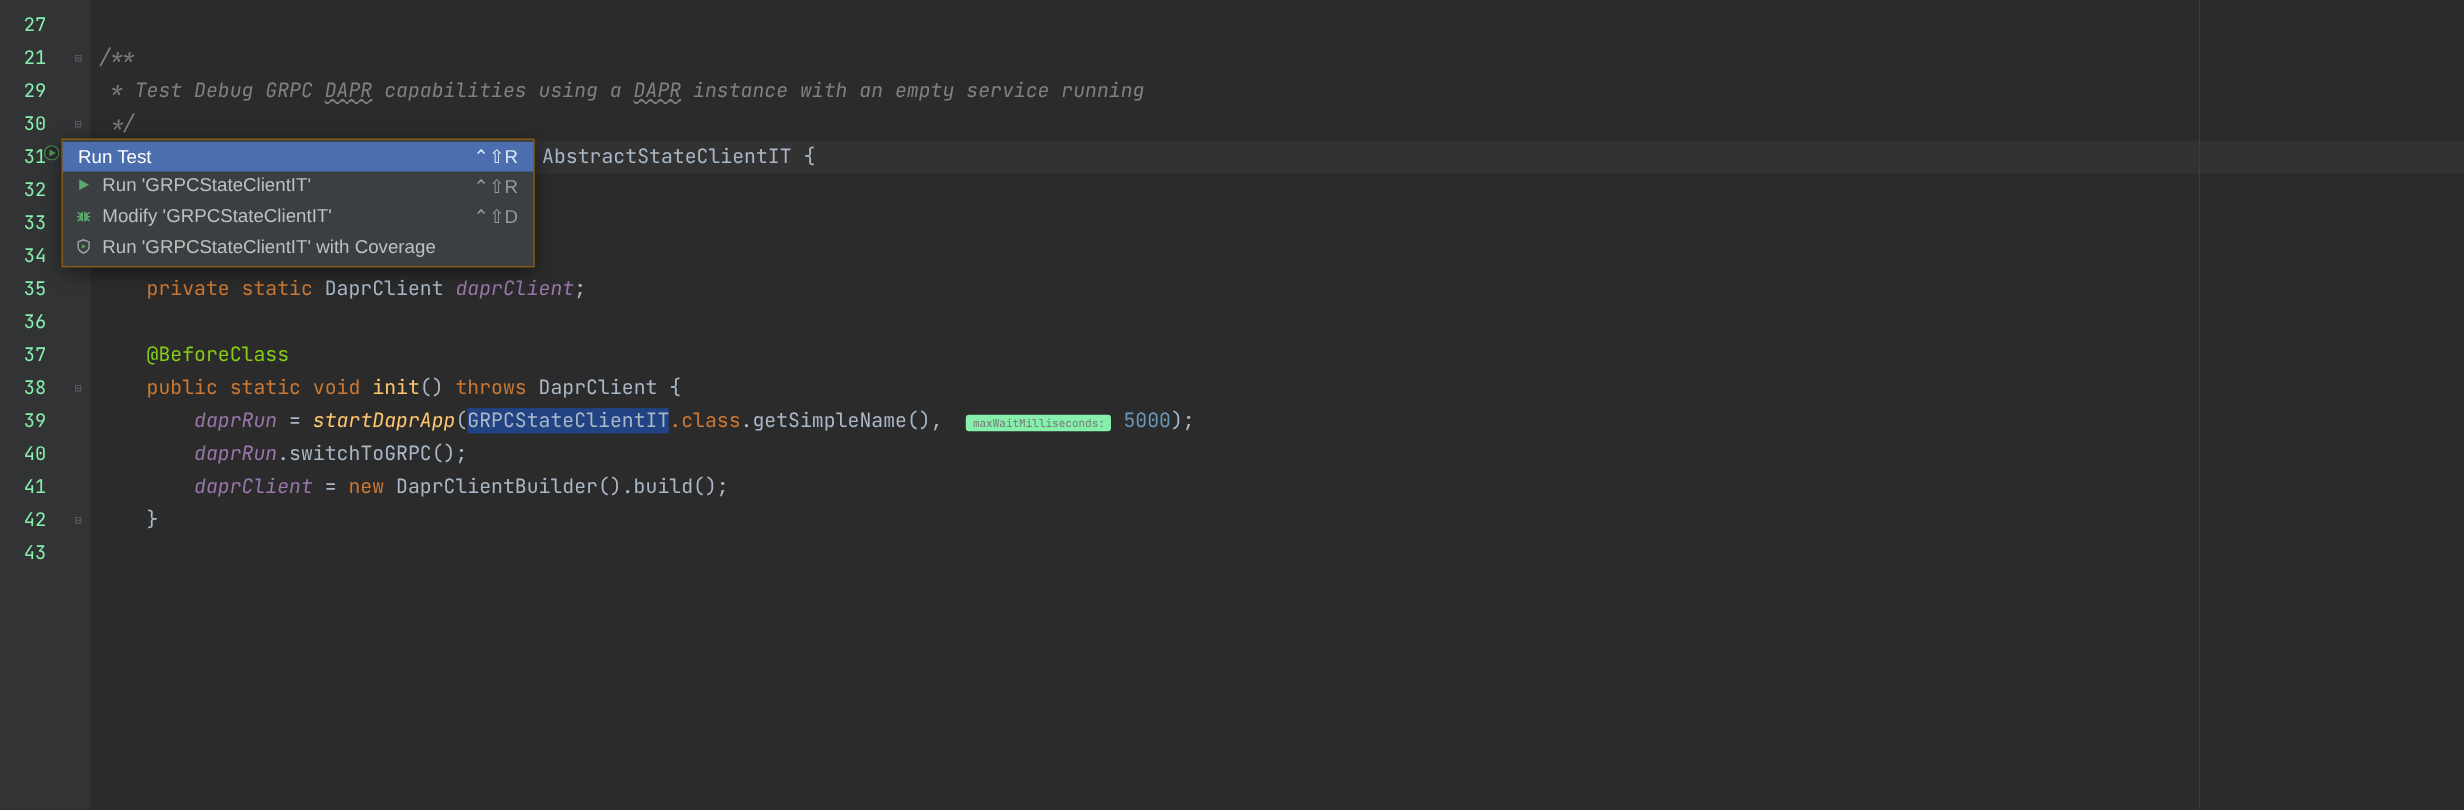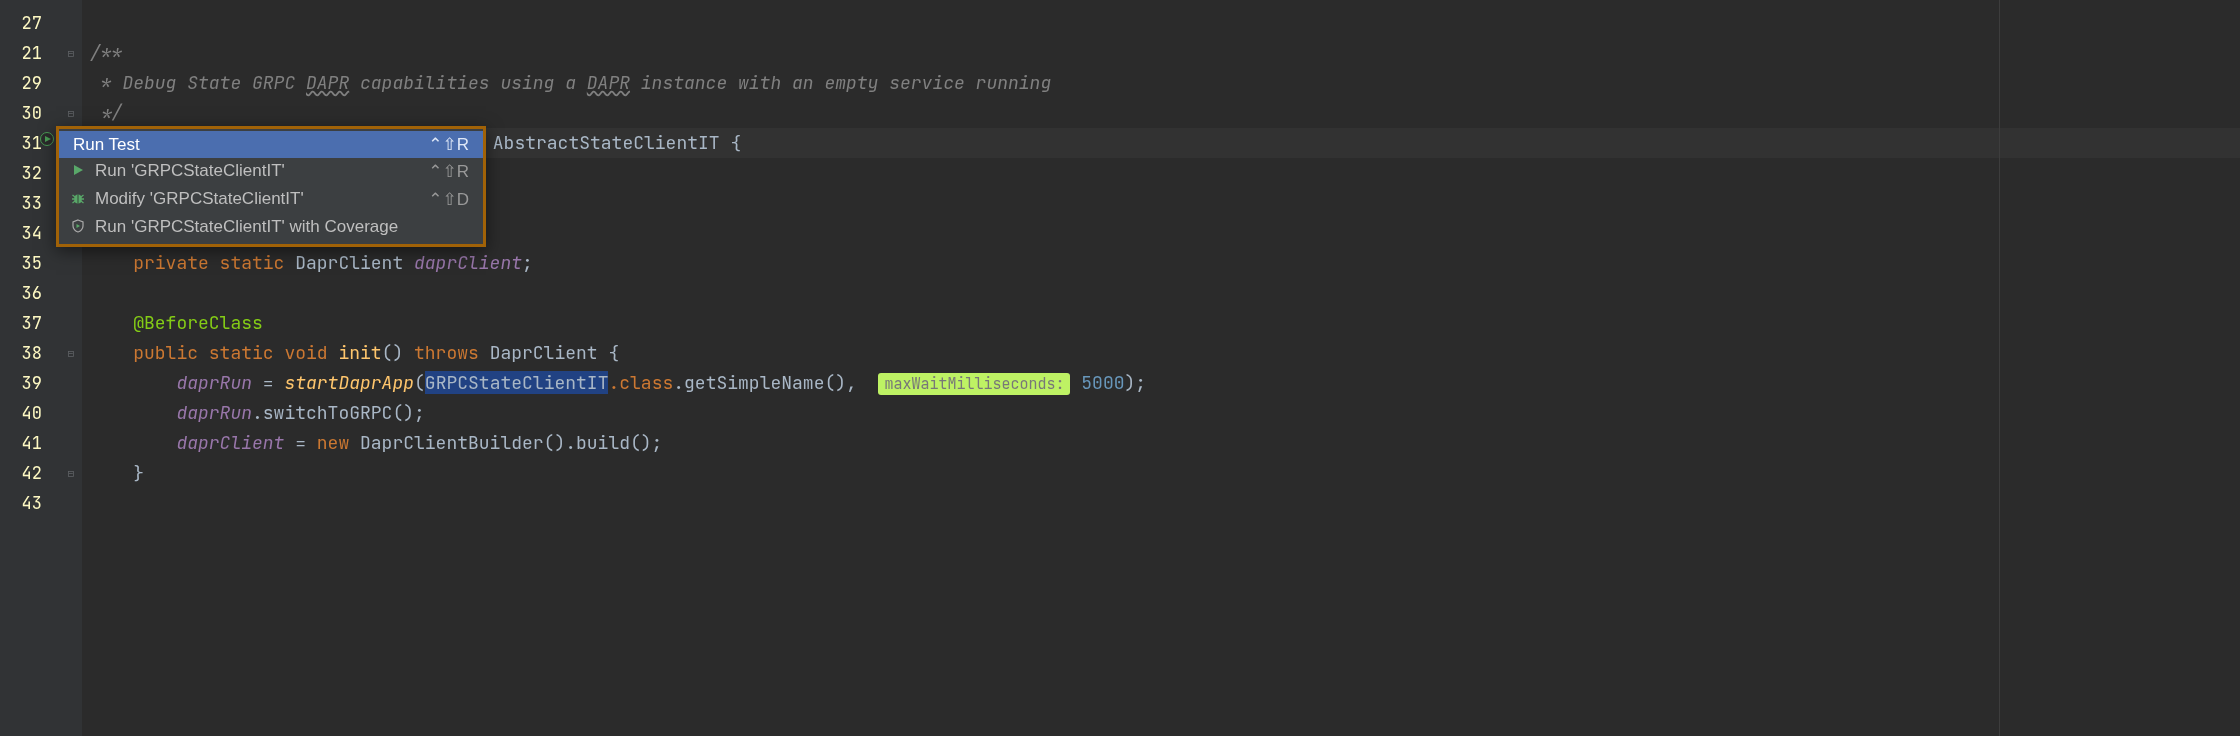--- a/index.html
+++ b/index.html
@@ -16,21 +16,21 @@
 .editor-area {
   display: flex;
   height: 100%;
 }
 .gutter {
   width: 60px;
   background: #313335;
   text-align: right;
   padding-right: 18px;
   padding-top: 8px;
-  color: #fef9c3;
+  color: #86efac;
   font-size: 17px;
   user-select: none;
   flex-shrink: 0;
 }
 .gutter-col2 {
   width: 22px;
   background: #313335;
   flex-shrink: 0;
   padding-top: 8px;
   position: relative;
@@ -62,40 +62,40 @@
 .highlighted-line {
   background: #323232;
 }
 .c-comment { color: #808080; font-style: italic; }
 .c-keyword { color: #cc7832; }
 .c-annotation { color: #84cc16; }
 .c-method { color: #ffc66d; }
 .c-static-method { color: #ffc66d; font-style: italic; }
 .c-field { color: #9876aa; font-style: italic; }
 .c-number { color: #6897bb; }
-.c-hint { color: #787878; background: #bef264; border-radius: 3px; padding: 1px 6px; font-style: normal; font-size: 15px;}
+.c-hint { color: #787878; background: #86efac; border-radius: 3px; padding: 1px 6px; font-style: normal; font-size: 10px;}
 .c-highlighted-ref { background: #214283; }
 .c-underline { text-decoration: underline wavy #808080; }
 
 .run-gutter-icon {
   position: absolute;
   left: 40px;
   top: 132px;
   width: 14px;
   height: 14px;
   z-index: 5;
 }
 .run-gutter-icon svg { display: block; }
 
 .context-menu {
   position: absolute;
   left: 56px;
   top: 126px;
   background: #3c3f41;
-  border: 3px solid #a16207;
+  border: 1px solid #a16207;
   box-shadow: 0 4px 16px rgba(0,0,0,0.5);
   font-family: -apple-system, 'Segoe UI', Arial, sans-serif;
   font-size: 17px;
   font-style: normal;
   color: #bfbfbf;
   z-index: 100;
   min-width: 430px;
   padding: 2px 0;
 }
 .menu-header {
@@ -170,21 +170,21 @@
     <div class="fold-marker">⊟</div>
     <div class="fold-marker"></div>
     <div class="fold-marker"></div>
     <div class="fold-marker"></div>
     <div class="fold-marker">⊟</div>
     <div class="fold-marker"></div>
   </div>
   <div class="code-area">
     <div class="code-line"></div>
     <div class="code-line"><span class="c-comment">/**</span></div>
-    <div class="code-line"><span class="c-comment"><span> * Debug State GRPC </span><span class="c-underline">DAPR</span><span> capabilities using a </span><span class="c-underline">DAPR</span><span> instance with an empty service running</span></span></div>
+    <div class="code-line"><span class="c-comment"><span> * Test Debug GRPC </span><span class="c-underline">DAPR</span><span> capabilities using a </span><span class="c-underline">DAPR</span><span> instance with an empty service running</span></span></div>
     <div class="code-line"><span class="c-comment"> */</span></div>
     <div class="code-line highlighted-line" style="padding-left:130px;"><span>GRPCStateClientIT </span><span class="c-keyword">extends </span><span>AbstractStateClientIT {</span></div>
     <div class="code-line"></div>
     <div class="code-line"></div>
     <div class="code-line"></div>
     <div class="code-line">    <span class="c-keyword">private static </span><span>DaprClient </span><span class="c-field">daprClient</span><span>;</span></div>
     <div class="code-line"></div>
     <div class="code-line">    <span class="c-annotation">@BeforeClass</span></div>
     <div class="code-line">    <span class="c-keyword">public static void </span><span class="c-method">init</span><span>() </span><span class="c-keyword">throws </span><span>DaprClient {</span></div>
     <div class="code-line">        <span class="c-field">daprRun</span><span> = </span><span class="c-static-method">startDaprApp</span><span>(</span><span class="c-highlighted-ref">GRPCStateClientIT</span><span class="c-keyword">.class</span><span>.getSimpleName(),  </span><span class="c-hint">maxWaitMilliseconds:</span><span class="c-number"> 5000</span><span>);</span></div>

